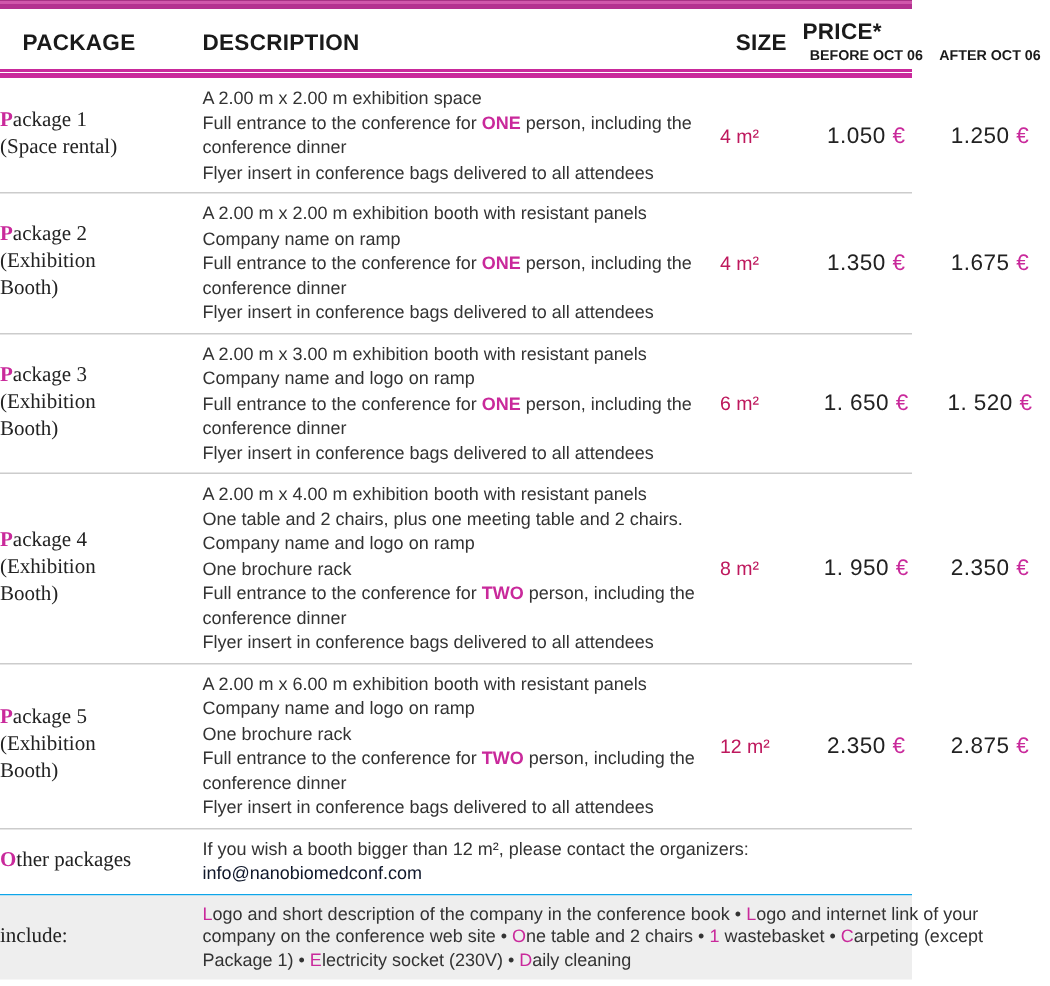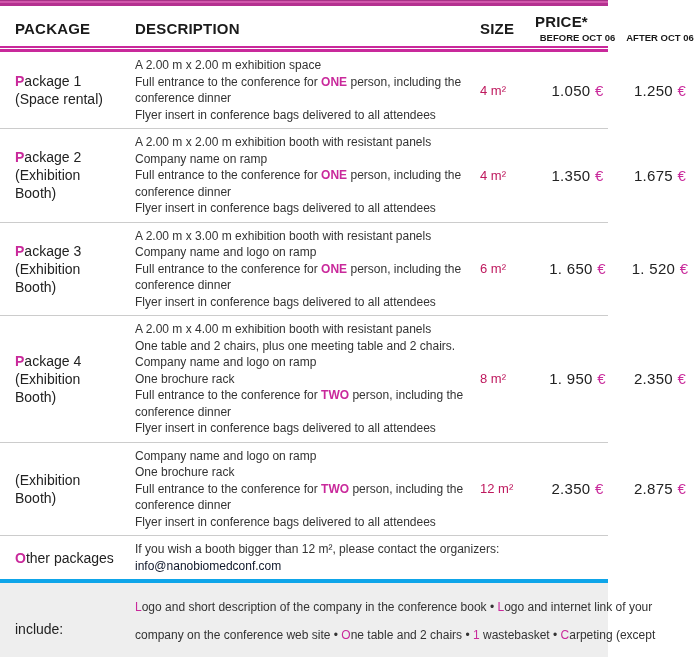--- a/index.html
+++ b/index.html
@@ -22,56 +22,56 @@
   .header {
     display:grid;
     grid-template-columns:135px 345px 55px 165px;
     align-items:center;
     padding:7px 0 3px 0;
   }
   .h-package, .h-desc, .h-size, .h-price-main {
     font-size:15px; font-weight:bold; color:#1a1a1a; letter-spacing:0.2px;
   }
   .h-package { padding-left:15px; }
-  .h-size { }
+  .h-size { text-align:center; }
   .h-price-main { text-align:left; }
   .h-price-sub { display:grid; grid-template-columns:85px 80px; margin-top:2px; }
   .h-price-sub span { font-size:9.5px; font-weight:bold; color:#1a1a1a; text-align:center; white-space:nowrap; }
 
   .prow {
     display:grid;
     grid-template-columns:135px 345px 55px 85px 80px;
     align-items:center;
     border-bottom:1px solid #cccccc;
     padding:5px 0;
   }
   .wide-row {
     display:grid;
     grid-template-columns:135px 565px;
     align-items:center;
     padding:5px 0;
   }
-  .row-other { border-bottom:4px solid #0ea5e9; }
+  .row-other { border-bottom:1px solid #0ea5e9; }
   .row-all { background:#eeeeee; }
 
-  .cell-pkg { padding-left:15px; }
+  .cell-pkg { padding-left:0;font-family:Liberation Serif, serif; }
   .pkg-name, .pkg-sub { font-size:14px; color:#222; line-height:18px; white-space:nowrap; }
   .ini { color:#c9299b; font-weight:bold; }
 
   .cell-desc { }
   .dline { font-size:12px; color:#333; line-height:16.5px; white-space:nowrap; }
   .accent { color:#c9299b; }
   .b { font-weight:bold; }
   .email { color:#0f172a; cursor:pointer; }
 
   .cell-size { text-align:left; font-size:13px; color:#be185d; white-space:nowrap; }
   .cell-price { text-align:center; font-size:15px; color:#222; white-space:nowrap; letter-spacing:0.3px; }
   .cell-price .cur { color:#c9299b; }
 
-  .all-desc .dline { line-height:15.5px;margin-top:12px; }
+  .all-desc .dline { line-height:15.5px; }
 </style>
 </head>
 <body>
 
 <div class="page">
   <div class="band-top"></div>
 
   <div class="header">
     <div class="h-package">PACKAGE</div>
     <div class="h-desc">DESCRIPTION</div>
@@ -151,24 +151,26 @@
           <div class="dline"><span>Full entrance to the conference for </span><span class="accent b">TWO</span><span> person, including the</span></div>
           <div class="dline"><span>conference dinner</span></div>
           <div class="dline"><span>Flyer insert in conference bags delivered to all attendees</span></div>
         </div>
         <div class="cell-size">8 m²</div>
         <div class="cell-price"><span>1. 950</span><span class="cur"> €</span></div>
         <div class="cell-price"><span>2.350</span><span class="cur"> €</span></div>
       </div>
       <div class="prow">
         <div class="cell-pkg">
-          <div class="pkg-sub">(Exhibition</div>
-          <div class="pkg-sub">Booth)</div>
-        </div>
-        <div class="cell-desc">
+          <div class="pkg-name"><span class="ini">P</span><span>ackage 5</span></div>
+          <div class="pkg-sub">(Exhibition</div>
+          <div class="pkg-sub">Booth)</div>
+        </div>
+        <div class="cell-desc">
+          <div class="dline"><span>A 2.00 m x 6.00 m exhibition booth with resistant panels</span></div>
           <div class="dline"><span>Company name and logo on ramp</span></div>
           <div class="dline"><span>One brochure rack</span></div>
           <div class="dline"><span>Full entrance to the conference for </span><span class="accent b">TWO</span><span> person, including the</span></div>
           <div class="dline"><span>conference dinner</span></div>
           <div class="dline"><span>Flyer insert in conference bags delivered to all attendees</span></div>
         </div>
         <div class="cell-size">12 m²</div>
         <div class="cell-price"><span>2.350</span><span class="cur"> €</span></div>
         <div class="cell-price"><span>2.875</span><span class="cur"> €</span></div>
       </div>

